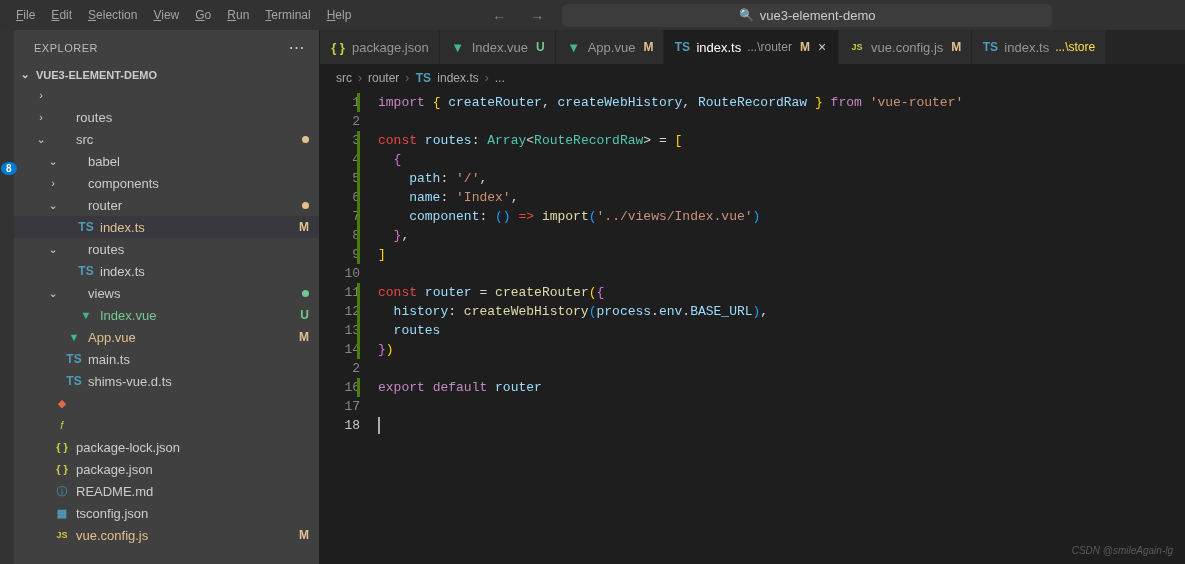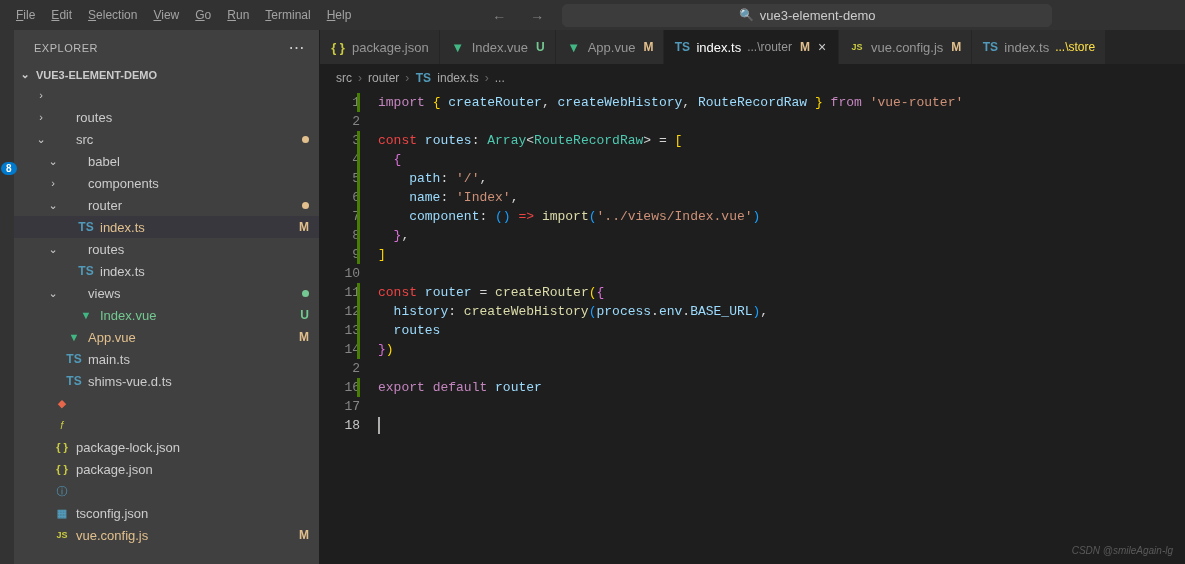--- a/index.html
+++ b/index.html
@@ -342,20 +342,21 @@
           <span class="file-icon">
             <span class="ic-json">{ }</span>
           </span>
           <span class="tree-label">package.json</span>
         </div>
         <div class="tree-item" style="padding-left: 20px;">
           <span class="chev"></span>
           <span class="file-icon">
             <span class="ic-md">ⓘ</span>
           </span>
+          <span class="tree-label">README.md</span>
         </div>
         <div class="tree-item" style="padding-left: 20px;">
           <span class="chev"></span>
           <span class="file-icon">
             <span style="color:#519aba;font-weight:bold">▦</span>
           </span>
           <span class="tree-label">tsconfig.json</span>
         </div>
         <div class="tree-item" style="padding-left: 20px;">
           <span class="chev"></span>

